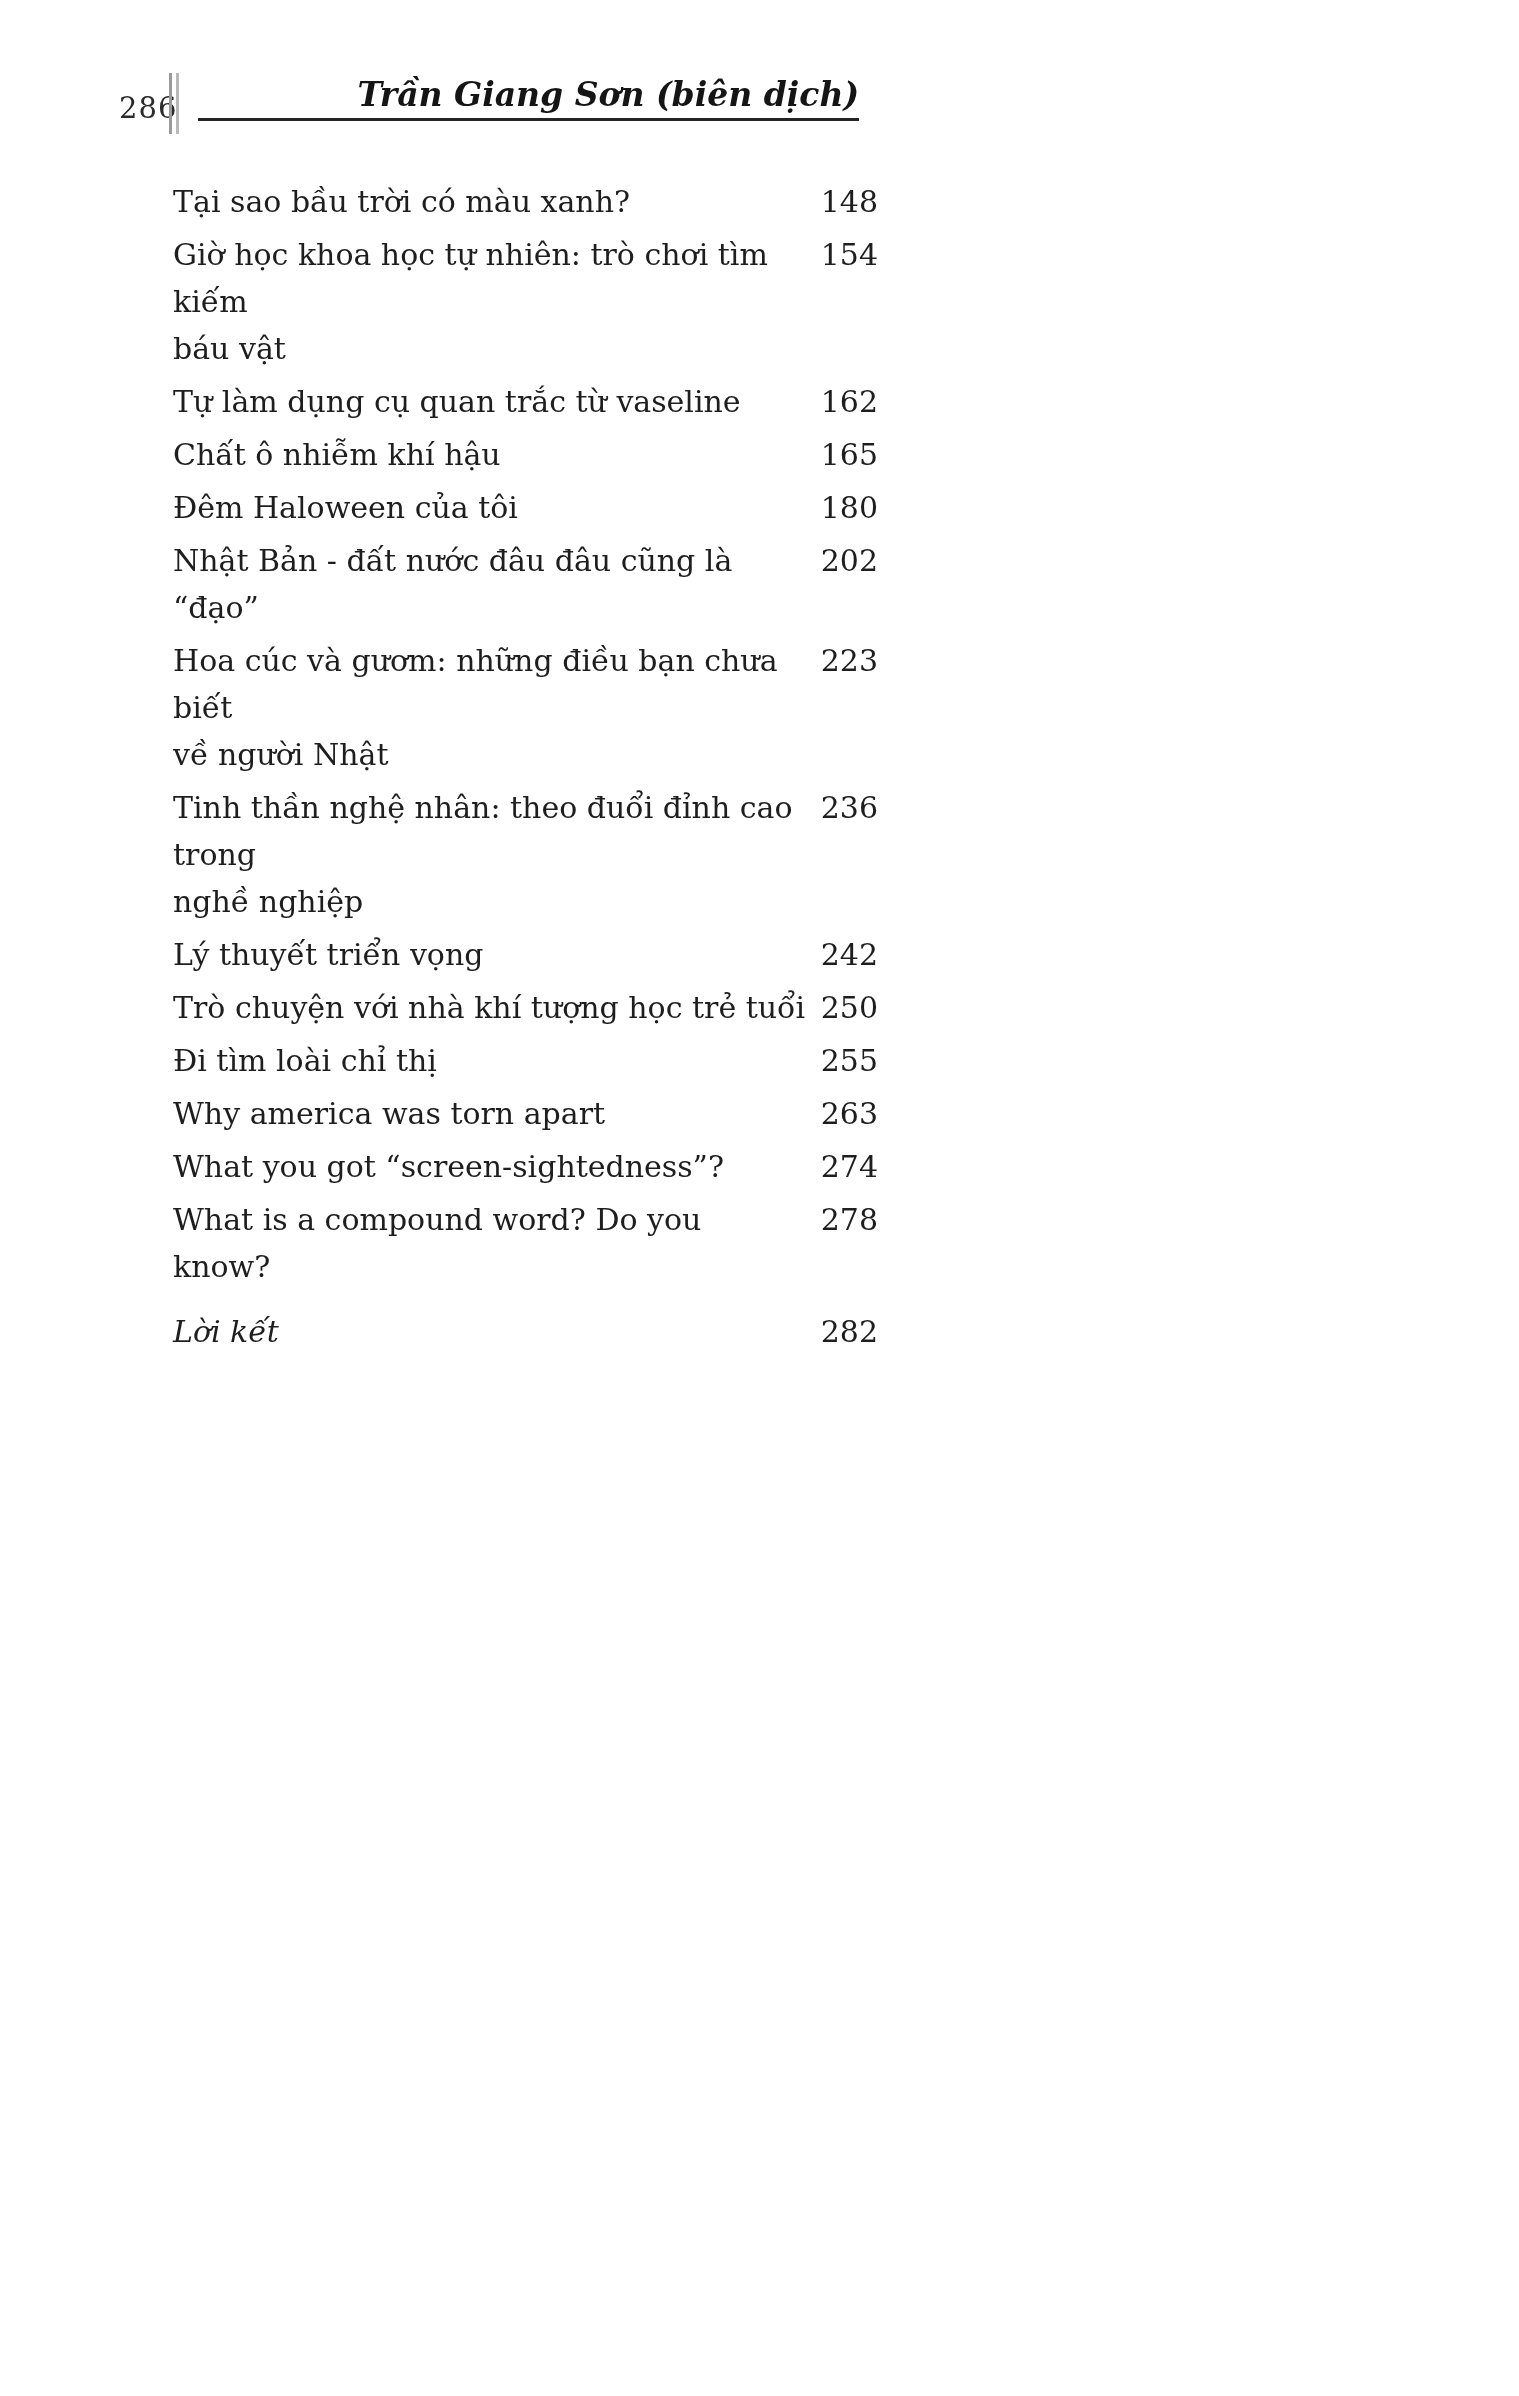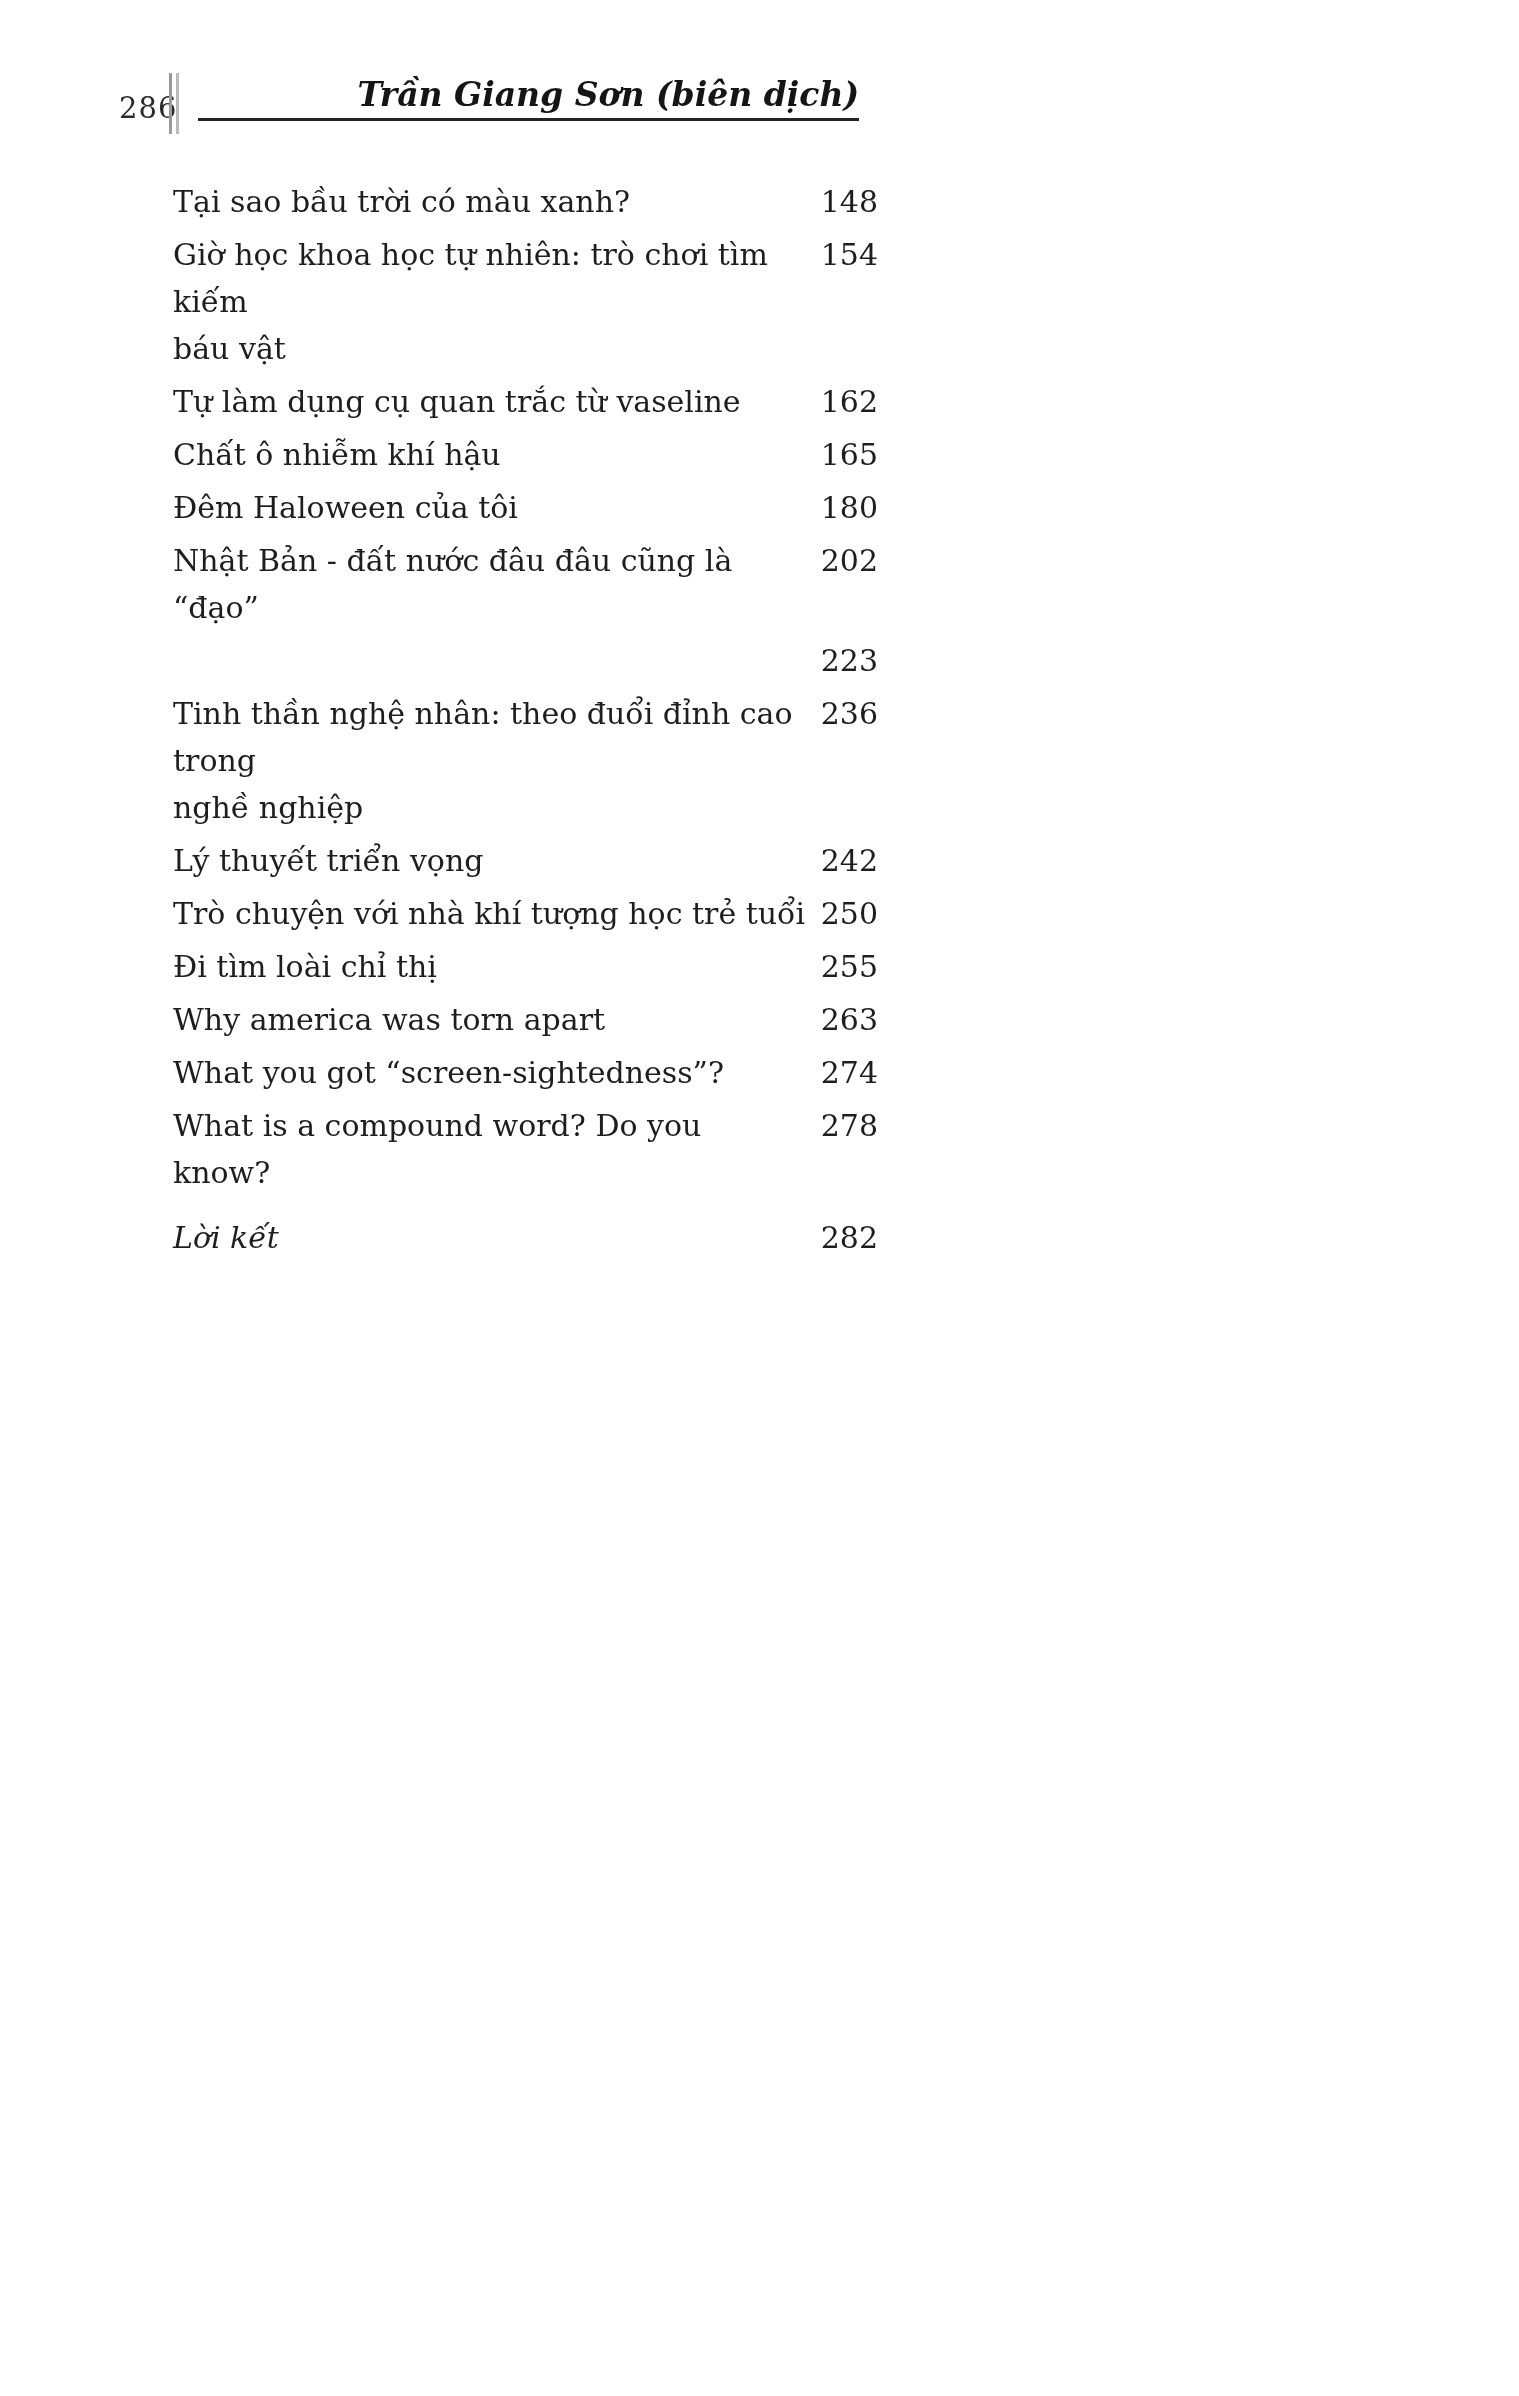--- a/index.html
+++ b/index.html
@@ -128,20 +128,22 @@
         <div class="toc-title">Đêm Haloween của tôi</div>
         <div class="toc-page">180</div>
       </div>
 
       <div class="toc-row">
         <div class="toc-title">Nhật Bản - đất nước đâu đâu cũng là “đạo”</div>
         <div class="toc-page">202</div>
       </div>
 
       <div class="toc-row">
+        <div class="toc-title">Hoa cúc và gươm: những điều bạn chưa biết
+về người Nhật</div>
         <div class="toc-page">223</div>
       </div>
 
       <div class="toc-row">
         <div class="toc-title">Tinh thần nghệ nhân: theo đuổi đỉnh cao trong
 nghề nghiệp</div>
         <div class="toc-page">236</div>
       </div>
 
       <div class="toc-row">

